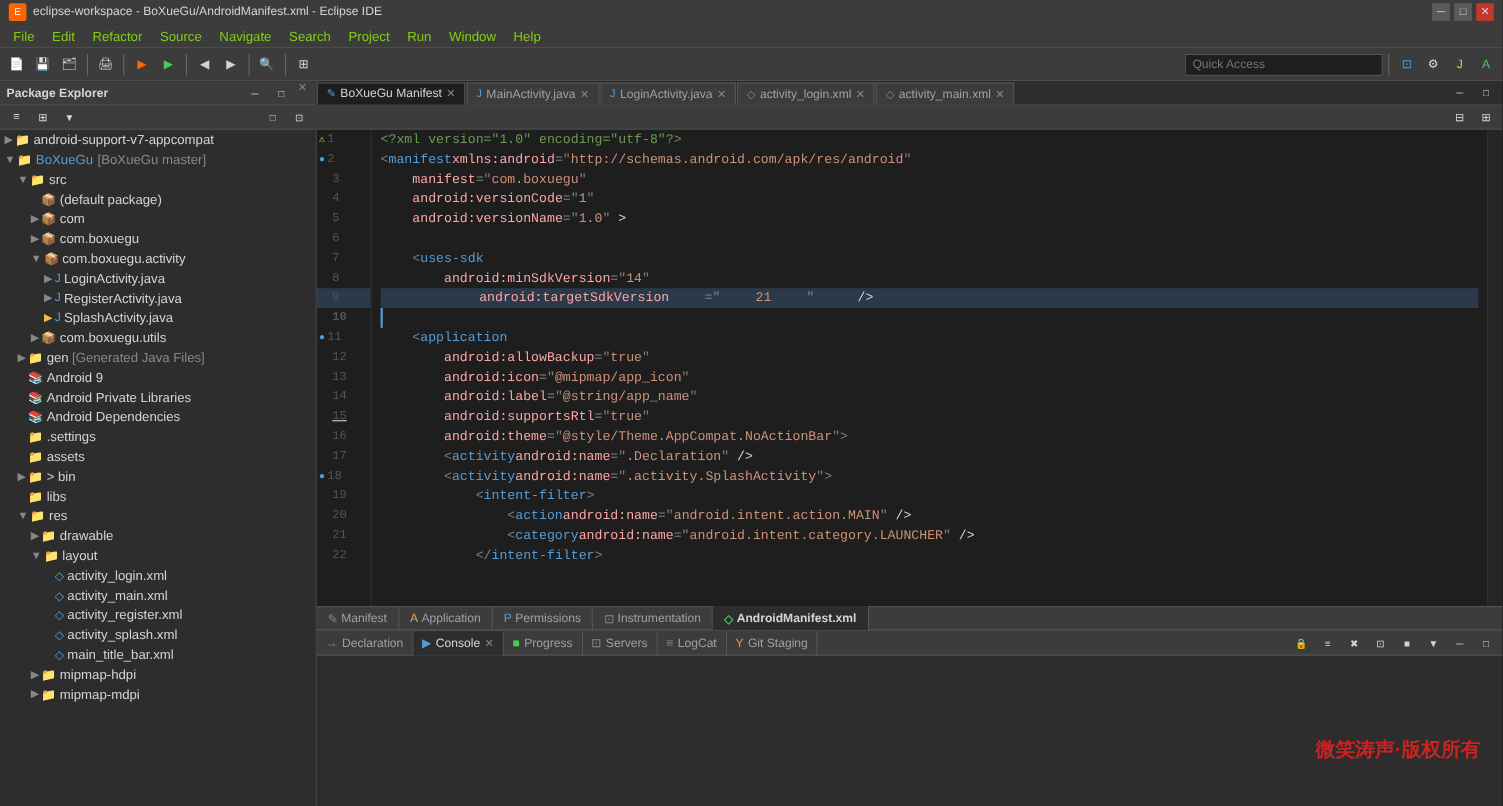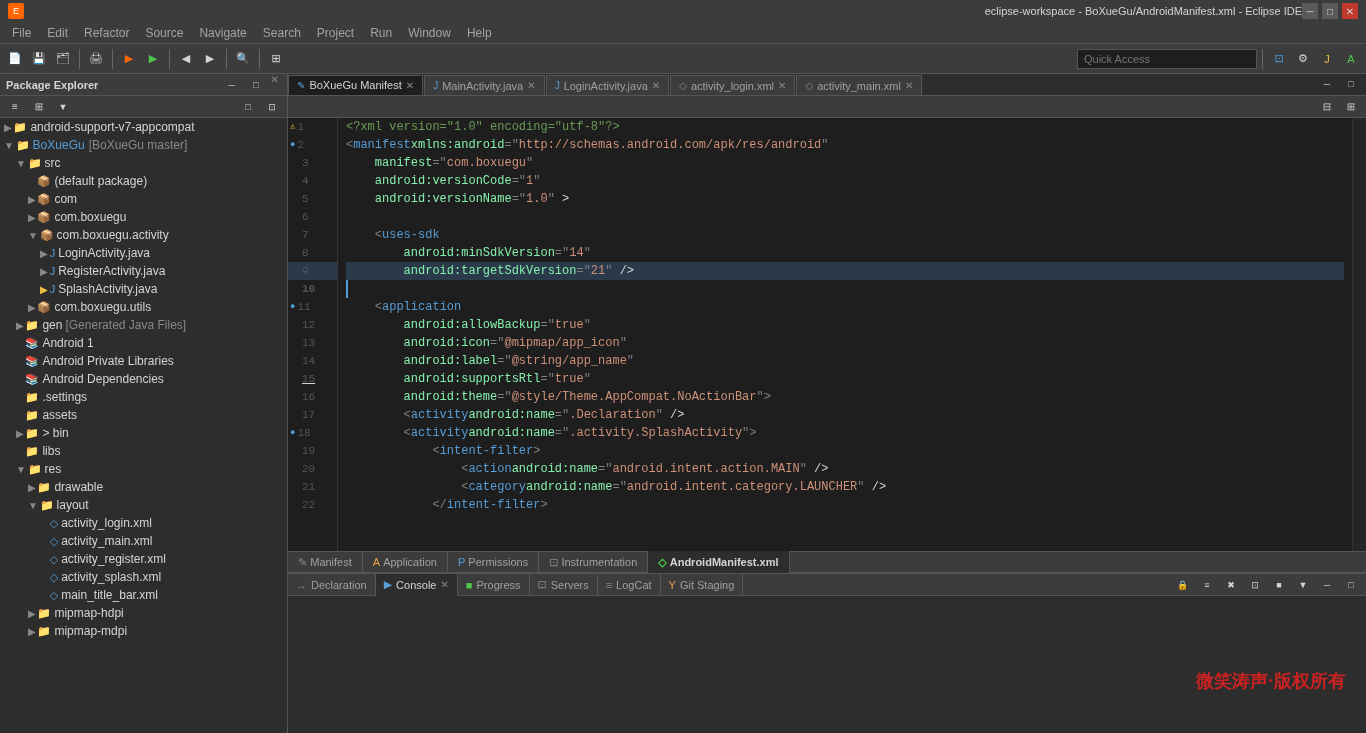--- a/index.html
+++ b/index.html
@@ -9,39 +9,39 @@
     #title-bar {
       background: #3c3c3c;
       color: #d4d4d4;
       height: 22px;
       display: flex;
       align-items: center;
       justify-content: space-between;
       padding: 0 8px;
       font-size: 11px;
     }
-    #title-bar .title-text { flex: 1; text-align: right; }
+    #title-bar .title-text { flex: 1; text-align: left; }
     #title-bar .win-controls { display: flex; gap: 4px; }
     #title-bar .win-btn { width: 16px; height: 16px; display: flex; align-items: center; justify-content: center; font-size: 10px; cursor: pointer; background: #5a5a5a; color: #d4d4d4; border: none; }
     #title-bar .win-btn.close { background: #c0392b; }
 
     
     #menu-bar {
       background: #3c3c3c;
       height: 22px;
       display: flex;
       align-items: center;
       padding: 0 4px;
       font-size: 12px;
       border-bottom: 1px solid #555;
     }
     #menu-bar .menu-item {
       padding: 2px 8px;
       cursor: pointer;
-      color: #a3a3a3;
+      color: #84cc16;
       text-align: right;
     }
 
     
     #toolbar {
       background: #3c3c3c;
       height: 30px;
       display: flex;
       align-items: center;
       padding: 0 4px;
@@ -186,25 +186,25 @@
       line-height: 18px;
       overflow: auto;
       background: #1e1e1e;
     }
     .code-line {
       height: 18px;
       white-space: pre;
       display: flex;
       align-items: center;
     }
-    .code-line.highlighted { background: #2a3a4a; }
+    .code-line.highlighted { background: #2a3a4a; gap: 32px; }
 
     
     .xml-tag { color: #569cd6; }
-    .xml-attr { color: #86efac; }
+    .xml-attr { color: #fca5a5; }
     .xml-value { color: #ce9178; }
     .xml-text { color: #d4d4d4; }
     .xml-bracket { color: #808080; }
     .xml-pi { color: #6a9955; }
 
     
     #editor-right-bar {
       width: 14px;
       background: #252525;
       border-left: 1px solid #333;
@@ -446,21 +446,21 @@
         <span class="expand-arrow">▶</span>
         <span class="icon" style="color:#f0c040;">📁</span>
         <span class="label">gen</span>
         <span class="label" style="color:#888;margin-left:3px;">[Generated Java Files]</span>
       </div>
 
       <div class="tree-item">
         <span style="display:inline-block;width:12px;"></span>
         <span class="expand-arrow" style="visibility:hidden;">▶</span>
         <span class="icon" style="color:#888;">📚</span>
-        <span class="label">Android 1</span>
+        <span class="label">Android 9</span>
       </div>
 
       <div class="tree-item">
         <span style="display:inline-block;width:12px;"></span>
         <span class="expand-arrow" style="visibility:hidden;">▶</span>
         <span class="icon" style="color:#888;">📚</span>
         <span class="label">Android Private Libraries</span>
       </div>
 
       <div class="tree-item">

